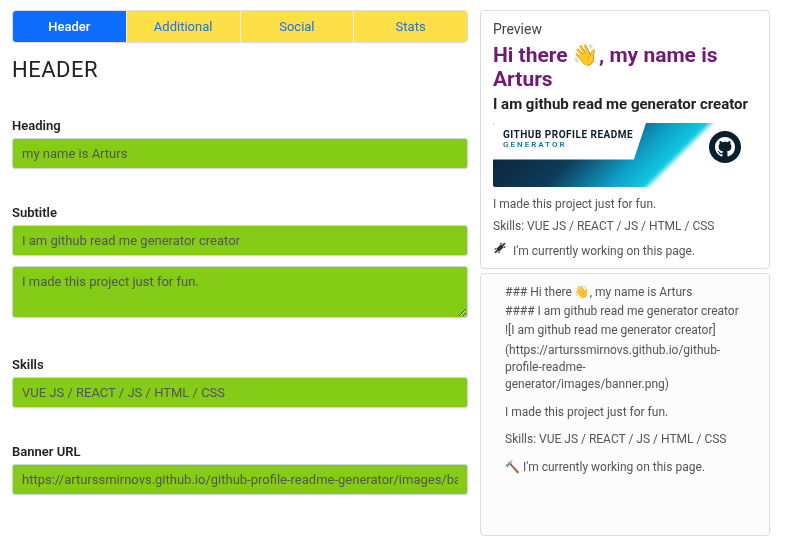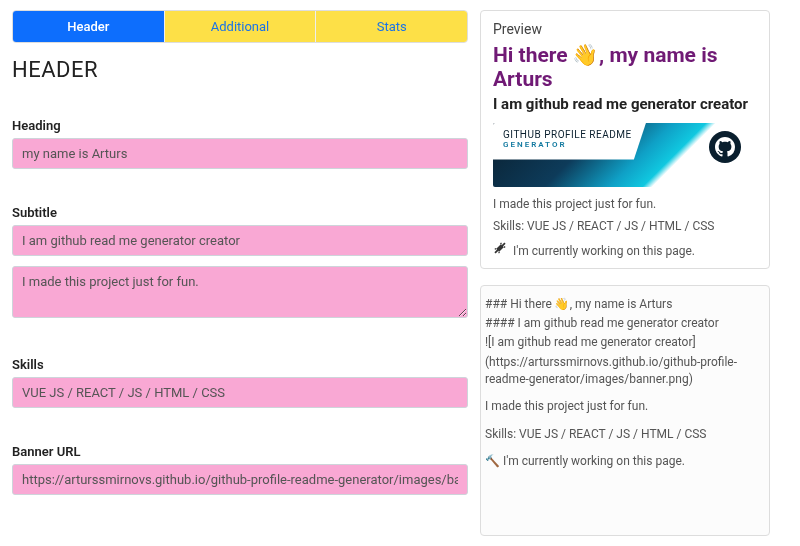--- a/index.html
+++ b/index.html
@@ -15,21 +15,21 @@
     }
     .left-pane {
       width: 480px;
       padding: 10px 12px;
     }
     .right-pane {
       width: 300px;
       padding: 10px 10px 10px 0;
       display: flex;
       flex-direction: column;
-      gap: 16px;
+      gap: 4px;
     }
     
     .tabs {
       display: flex;
       border: 1px solid #ddd;
       border-radius: 4px;
       overflow: hidden;
       margin-bottom: 14px;
     }
     .tab {
@@ -66,21 +66,21 @@
       margin-top: 36px;
     }
     .text-input, .textarea {
       width: 100%;
       padding: 7px 9px;
       border: 1px solid #ced4da;
       border-radius: 3px;
       font-size: 13px;
       color: #555;
       font-family: inherit;
-      background: #f9a8d4;
+      background: #84cc16;
     }
     .textarea {
       resize: vertical;
       height: 52px;
     }
     
     .card {
       border: 1px solid #ddd;
       border-radius: 4px;
       padding: 10px 12px;
@@ -117,21 +117,21 @@
       position: absolute;
       left: 0; top: 0;
       width: 58%;
       height: 58%;
       background: #fff;
       padding: 6px 10px;
       clip-path: polygon(0 0, 100% 0, 92% 100%, 0 100%);
     }
     .banner-title {
       font-size: 10px;
-      font-weight: 400;
+      font-weight: 700;
       letter-spacing: 0.5px;
       color: #0a1f2e;
     }
     .banner-sub {
       font-size: 8px;
       letter-spacing: 2px;
       color: #137aa0;
       font-weight: 600;
     }
     .banner-icon {
@@ -156,21 +156,21 @@
       display: flex;
       align-items: flex-end;
       gap: 6px;
       margin-bottom: 0;
     }
     .hammer-icon svg { width: 14px; height: 14px; fill: #333; }
     
     .md-card {
       border: 1px solid #ddd;
       border-radius: 4px;
-      padding: 10px 4px;
+      padding: 10px 24px;
       background: #fcfcfc;
       font-size: 12px;
       color: #555;
       line-height: 1.45;
       overflow: auto;
       flex: 1;
       position: relative;
     }
     .md-line {
       white-space: normal;
@@ -179,20 +179,21 @@
     }
     .md-gap { height: 8px; }
   </style>
 </head>
 <body>
 
 <div class="left-pane">
   <div class="tabs">
     <div class="tab active">Header</div>
     <div class="tab">Additional</div>
+    <div class="tab">Social</div>
     <div class="tab">Stats</div>
   </div>
 
   <div class="section-title">HEADER</div>
 
   <div class="field">
     <label class="field-label">Heading</label>
     <input type="text" class="text-input" value="my name is Arturs" style="">
   </div>
 

